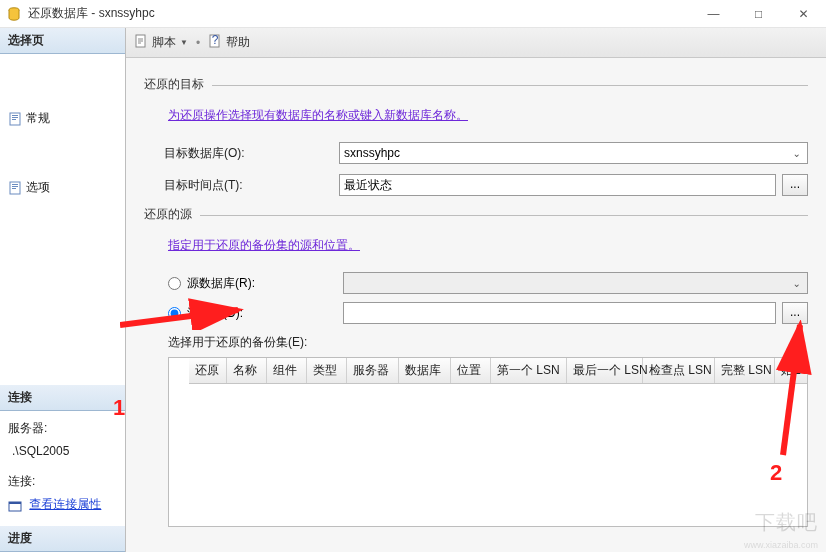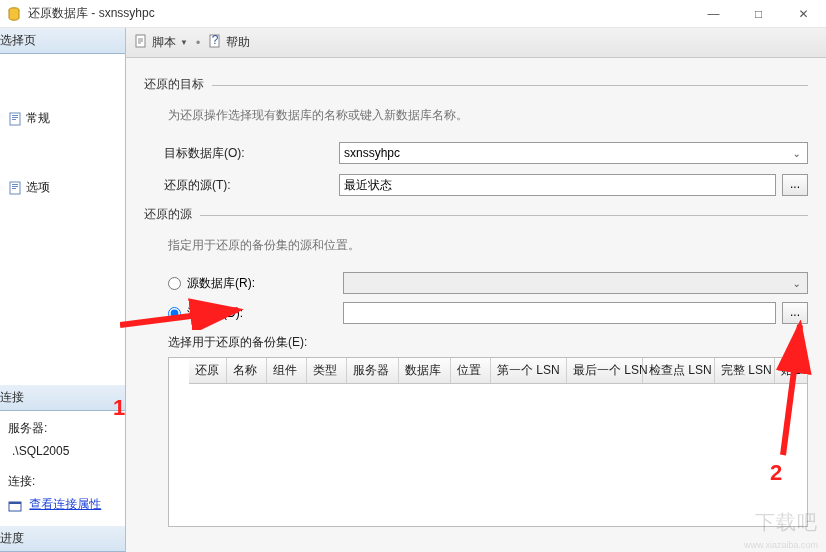--- a/index.html
+++ b/index.html
@@ -10,21 +10,21 @@
 .titlebar .app-icon { width: 16px; height: 16px; margin-right: 6px; display: inline-flex; align-items: center; justify-content: center; }
 .titlebar .title-text { flex: 1; color: #333; font-size: 12px; }
 .win-controls { display: flex; height: 100%; }
 .win-btn { width: 45px; display: flex; align-items: center; justify-content: center; color: #555; }
 
 
 .outer { display: flex; height: calc(552px - 28px); }
 
 
 .left { width: 202px; border-right: 1px solid #bdbdbd; display: flex; flex-direction: column; background: #fff; }
-.section-header { background: linear-gradient(#e7eff8,#d5e4f2); border-bottom: 1px solid #9db7d1; padding: 4px 0; font-weight: normal; color: #2a2a2a; }
+.section-header { background: linear-gradient(#e7eff8,#d5e4f2); border-bottom: 1px solid #9db7d1; padding: 4px 8px; font-weight: bold; color: #2a2a2a; }
 .tree { padding: 6px 8px; flex: 0 0 auto; }
 .tree-item { display: flex; align-items: center; gap: 4px; padding: 2px 0; color: #222; margin-top: 48px; }
 .tree-item .page-icon { width: 14px; height: 14px; display:inline-flex; align-items:center; justify-content:center; }
 .left-spacer { flex: 1; }
 .conn-body { padding: 6px 8px 10px; line-height: 1.9; color: #222; }
 .conn-body .label { }
 .conn-body .val { margin-left: 4px; }
 .link { color: #1a3fd6; text-decoration: underline; cursor: pointer; }
 .link-icon { width:14px; height:14px; display:inline-block; vertical-align:middle; margin-right:4px; }
 
@@ -33,21 +33,21 @@
 .toolbar { height: 30px; background: linear-gradient(#f2f2f2,#e6e6e6); border-bottom: 1px solid #c8c8c8; display: flex; align-items: center; gap: 6px; padding: 0 8px; }
 .toolbar .tb-item { display: flex; align-items: center; gap: 4px; color: #333; }
 .toolbar .sep { color: #888; margin: 0 2px; }
 .drop-caret { font-size: 8px; color: #555; }
 
 .content { flex:1; padding: 18px 18px 0 18px; background: #f6f6f6; overflow: hidden; }
 
 .group-title { display: flex; align-items: center; color: #333; margin-bottom: 14px; }
 .group-title .line { flex:1; border-top:1px solid #bdbdbd; margin-left: 8px; margin-top: 2px; }
 
-.hint { margin: 13px 0 18px 24px; color: #737373; }
+.hint { margin: 13px 0 18px 24px; color: #6d28d9; text-decoration: underline; }
 
 .form-row { display: flex; align-items: center; margin: 4px 0 10px 20px; }
 .form-row .lbl { width: 175px; color: #222; }
 .form-row .ctl { flex: 1; display: flex; align-items: center; gap: 6px; }
 
 input[type=text], .select-like { height: 22px; border: 1px solid #9a9a9a; background: #fff; padding: 0 4px; font-size: 12px; }
 .select-like { display:flex; align-items:center; justify-content:space-between; }
 .select-like .caret { font-size:10px; color:#555; padding-right:2px; }
 input[disabled], .select-like.disabled { background: #eee; color:#888; }
 .btn-ellipsis { width: 26px; height: 22px; border:1px solid #9a9a9a; background: linear-gradient(#fdfdfd,#e8e8e8); text-align:center; line-height:18px; cursor:pointer; }
@@ -168,21 +168,21 @@
         <span class="lbl">目标数据库(O):</span>
         <div class="ctl">
           <div class="select-like" style="flex:1">
             <span>sxnssyhpc</span>
             <span class="caret">⌄</span>
           </div>
         </div>
       </div>
 
       <div class="form-row">
-        <span class="lbl">还原的源(T):</span>
+        <span class="lbl">目标时间点(T):</span>
         <div class="ctl">
           <input type="text" style="flex: 1 1 0%;" readonly="" value="最近状态">
           <div class="btn-ellipsis">...</div>
         </div>
       </div>
 
       <div class="group-title" style="margin-top:10px">
         <span>还原的源</span>
         <span class="line"></span>
       </div>

